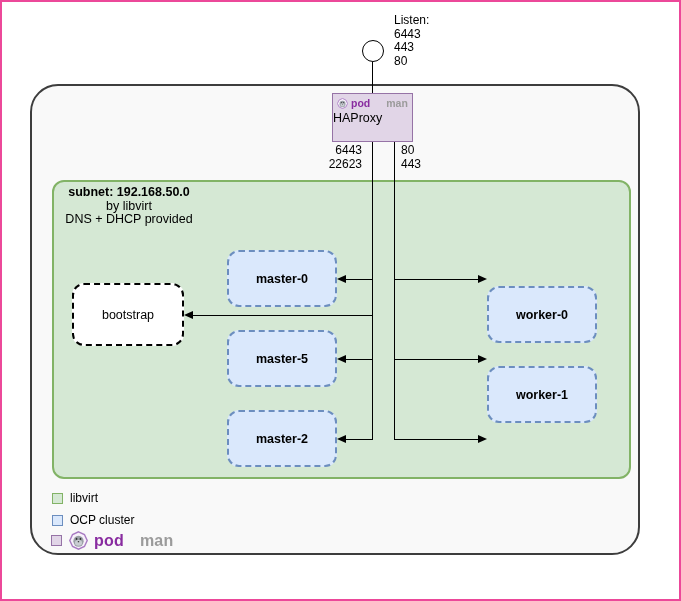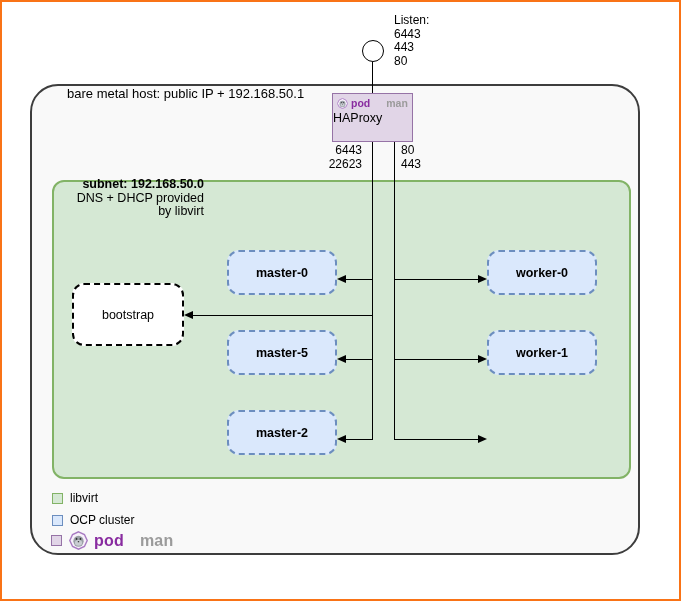--- a/index.html
+++ b/index.html
@@ -1,17 +1,17 @@
 <!DOCTYPE html>
 <html><head>
 <meta charset="utf-8">
 <style>
   * { margin:0; padding:0; box-sizing:border-box; }
   html,body { background:#fff; font-family:"Liberation Sans", sans-serif; color:#000; }
-  .stage { position:relative; width:681px; height:601px; background:#fff; border:2px solid #f97316; overflow:hidden; }
+  .stage { position:relative; width:681px; height:601px; background:#fff; border:2px solid #ec4899; overflow:hidden; }
 
   
   .host-box { position:absolute; left:28px; top:82px; width:610px; height:471px;
               background:#f9f9f9; border:2px solid #3d3d3d; border-radius:28px; z-index:0; }
   .host-label { position:absolute; left:65px; top:84px; font-size:13px; z-index:2; }
 
   
   .listen { position:absolute; left:392px; top:12px; font-size:12px; line-height:13.7px; z-index:2; }
   .circle { position:absolute; left:360px; top:38px; width:22px; height:22px;
             border:1.5px solid #000; border-radius:50%; background:#fff; z-index:3; }
@@ -25,32 +25,32 @@
   .hp-label { font-size:12.5px; margin-top:2px; }
 
   
   .ports-left  { position:absolute; left:298px; top:142px; width:62px; text-align:right;
                  font-size:12px; line-height:13.5px; z-index:2; }
   .ports-right { position:absolute; left:399px; top:142px; font-size:12px; line-height:13.5px; z-index:2; }
 
   
   .subnet-box { position:absolute; left:50px; top:178px; width:579px; height:299px;
                 background:#d5e8d4; border:2px solid #82b366; border-radius:12px; z-index:1; }
-  .subnet-label { position:absolute; left:52px; top:176px; width:150px; text-align:right;
+  .subnet-label { position:absolute; left:52px; top:184px; width:150px; text-align:center;
                   font-size:12.5px; line-height:13.5px; z-index:2; }
   .subnet-label .t { font-weight:bold; }
 
   
-  .node { position:absolute; width:110px; height:45px; border-radius:12px;
+  .node { position:absolute; width:110px; height:57px; border-radius:12px;
           background:#dae8fc; border:2px dashed #6c8ebf;
           display:flex; align-items:center; justify-content:center;
           font-size:12.5px; font-weight:bold; z-index:2; }
   .bootstrap { left:70px; top:281px; width:112px; height:63px; background:#fff;
                border:2.5px dashed #000; font-weight:normal; }
-  .m { left:225px; } .w { left:485px; }
+  .m { left:225px; } .w { left:485px;margin-top:36px; }
   .r0 { top:248px; } .r1 { top:328px; } .r2 { top:408px; }
 
   
   .vline { position:absolute; width:0; border-left:1.5px solid #000; z-index:3; }
   .hline { position:absolute; height:0; border-top:1.5px solid #000; z-index:3; }
   .arr-l, .arr-r { position:absolute; width:0; height:0; z-index:3;
                    border-top:4.5px solid transparent; border-bottom:4.5px solid transparent; }
   .arr-l { border-right:9px solid #000; }
   .arr-r { border-left:9px solid #000; }
 
@@ -70,27 +70,26 @@
 
   <div class="listen">
     <div>Listen:</div>
     <div>6443</div>
     <div>443</div>
     <div>80</div>
   </div>
   <div class="circle"></div>
 
   <div class="host-box"></div>
-  <div class="host-label">bare metal host: public IP + 192.168.50.1</div>
 
   <div class="subnet-box"></div>
   <div class="subnet-label">
     <div class="t">subnet: 192.168.50.0</div>
+    <div>by libvirt</div>
     <div>DNS + DHCP provided</div>
-    <div>by libvirt</div>
   </div>
 
   <div class="haproxy">
     <div class="pd-mini">
       <svg class="seal" width="11" height="11" viewBox="0 0 24 24">
         <polygon points="12,1 19.5,4.5 23,12 19.5,19.5 12,23 4.5,19.5 1,12 4.5,4.5" fill="#f7f0fa" stroke="#a87bc2" stroke-width="1.8"></polygon>
         <ellipse cx="12" cy="13" rx="6.5" ry="7" fill="#9aa0a6"></ellipse>
         <ellipse cx="9.5" cy="10" rx="1.1" ry="1.4" fill="#333"></ellipse>
         <ellipse cx="14.5" cy="10" rx="1.1" ry="1.4" fill="#333"></ellipse>
         <ellipse cx="12" cy="15" rx="4.5" ry="3.5" fill="#c9cdd2"></ellipse>

